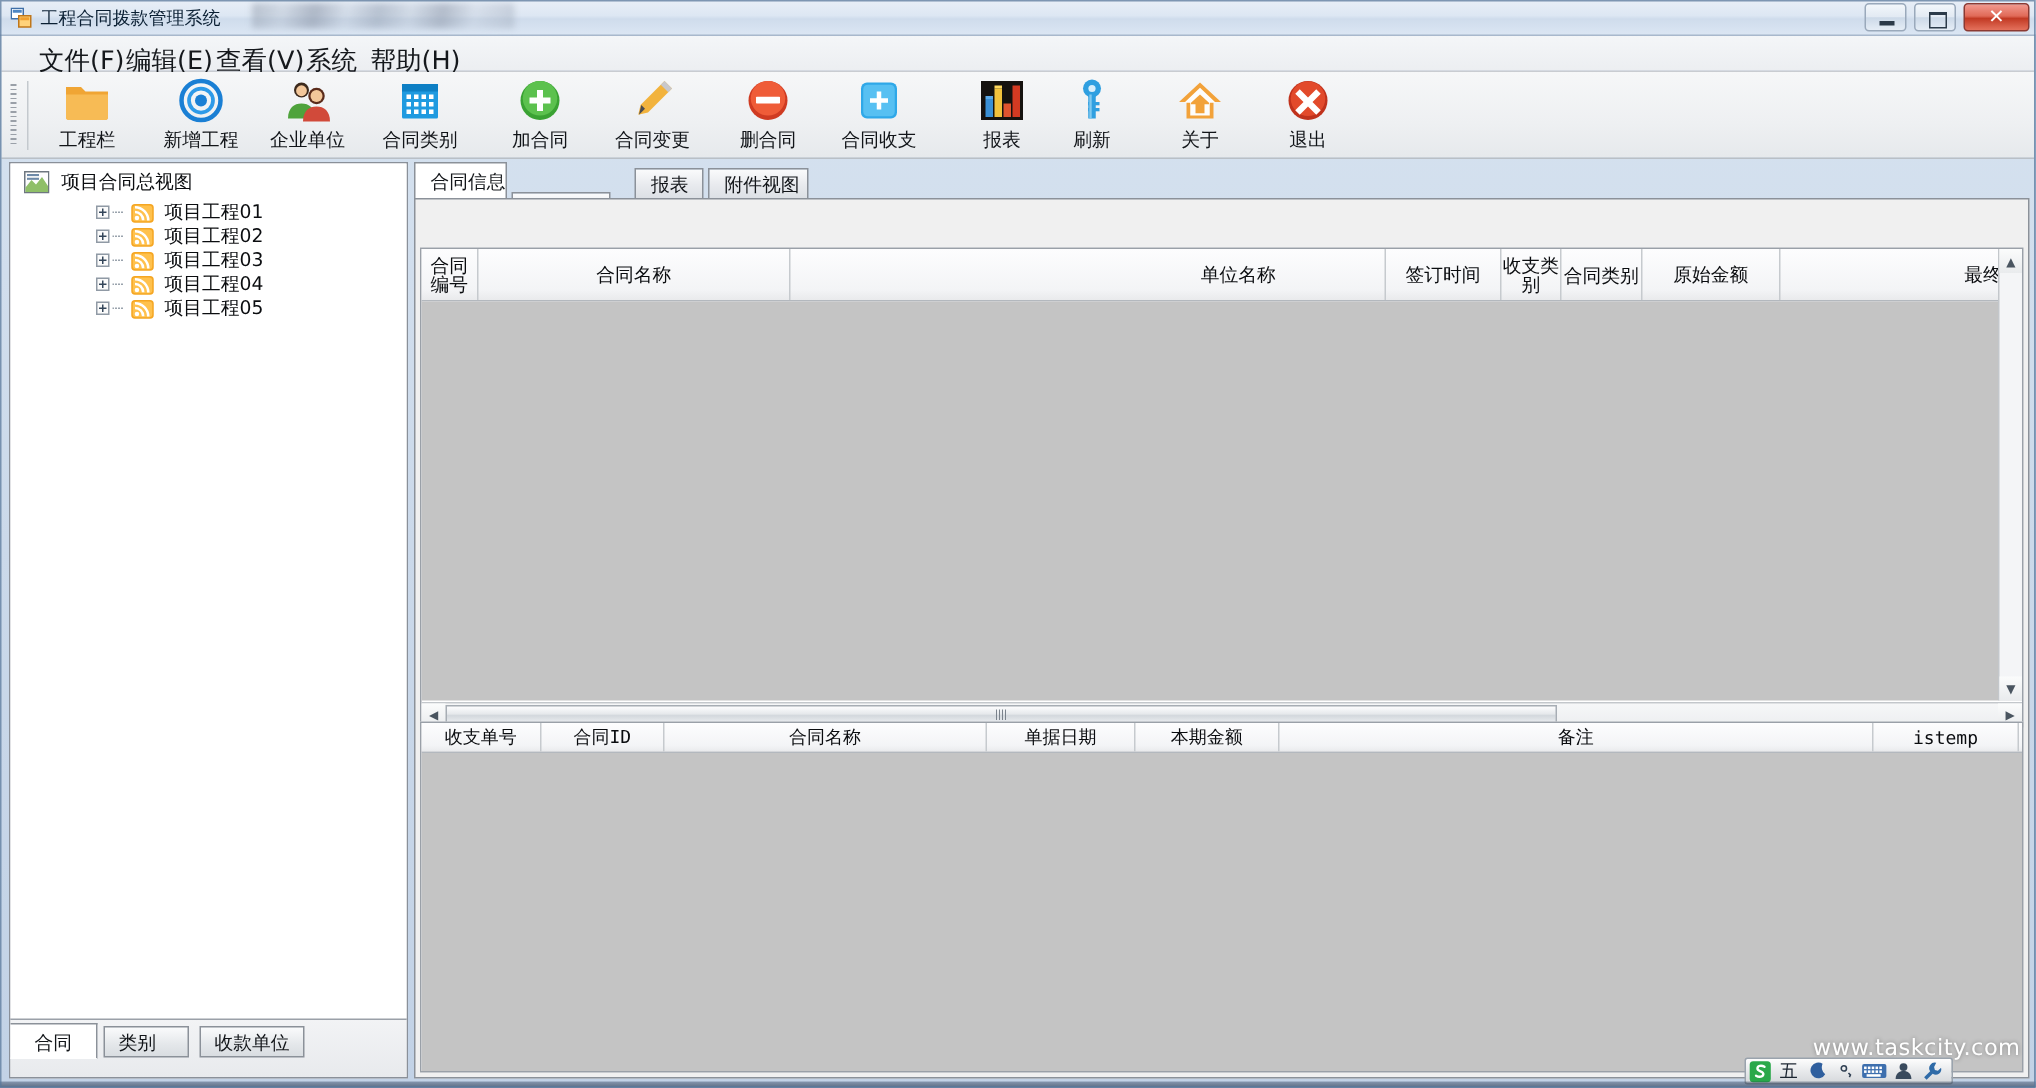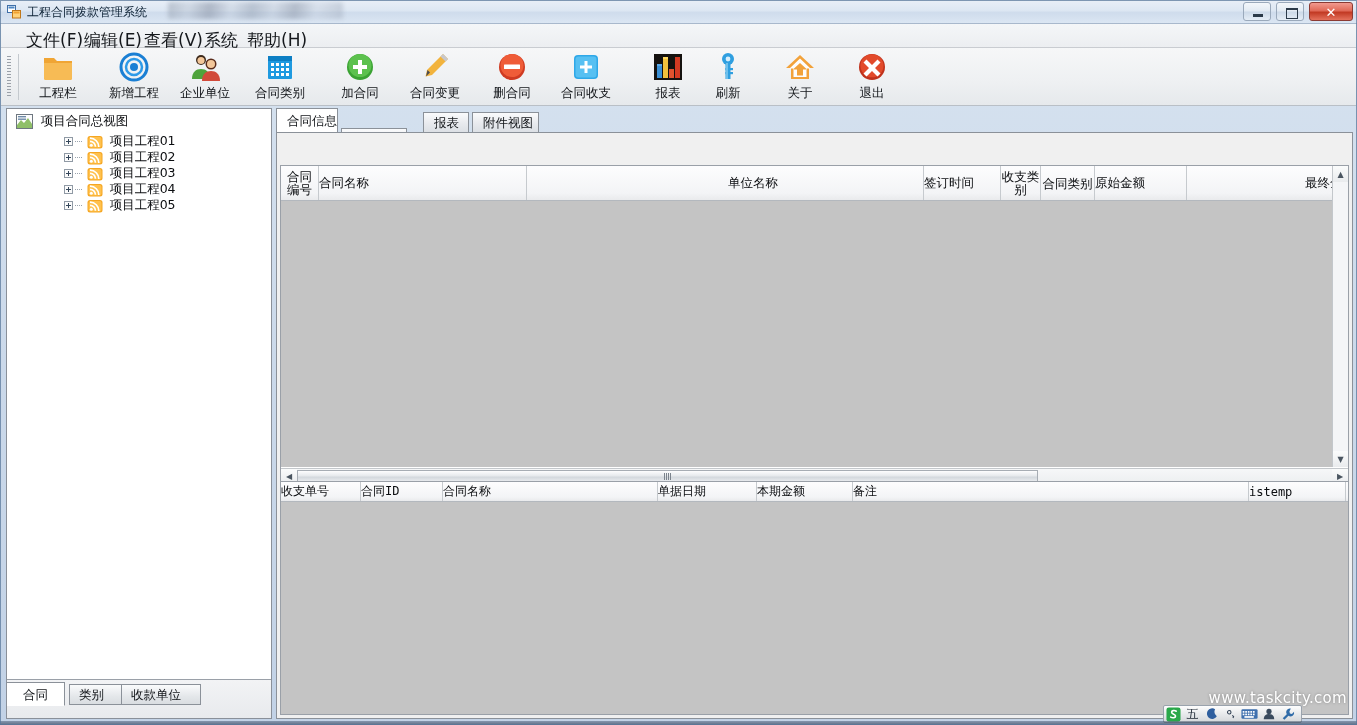--- a/index.html
+++ b/index.html
@@ -266,21 +266,21 @@
     height: 35px; width: 100%;
     background: linear-gradient(to bottom, #fdfdfe 0%, #f3f4f6 80%, #e9eaec 100%);
     border-bottom: 1px solid #b3b8be;
     box-sizing: border-box;
   }
   .hdr-row.short { height: 20px; }
   .hdr-cell {
     position: absolute; top: 0; height: 34px;
     border-right: 1px solid #c6cace;
     box-sizing: border-box;
-    display: flex; align-items: center; justify-content: flex-start;
+    display: flex; align-items: center; justify-content: center;
     font-size: 12.5px; color: #0a0c0f;
     white-space: nowrap; overflow: hidden;
     cursor: default;
   }
   .hdr-row.short .hdr-cell { height: 19px; font-size: 12px; }
   .hdr-cell.wrap {
     white-space: normal; line-height: 13px;
     text-align: center; word-break: break-all;
     display: flex; flex-direction: column; justify-content: center;
   }
@@ -654,21 +654,21 @@
       </div>
     </div>
 
     <div class="left-tabs">
       <div class="ltab active" style="left:0px;width:58px">
         <span>合同</span>
       </div>
       <div class="ltab" style="left:62px;width:57px">
         <span>类别</span>
       </div>
-      <div class="ltab" style="left:114px;width:80px">
+      <div class="ltab" style="left:126px;width:70px">
         <span>收款单位</span>
       </div>
     </div>
   </div>
 
   <div class="right-panel">
 
     <div class="tabstrip">
       <div class="tab active" style="left:0px;width:62px">
         <span>合同信息</span>

